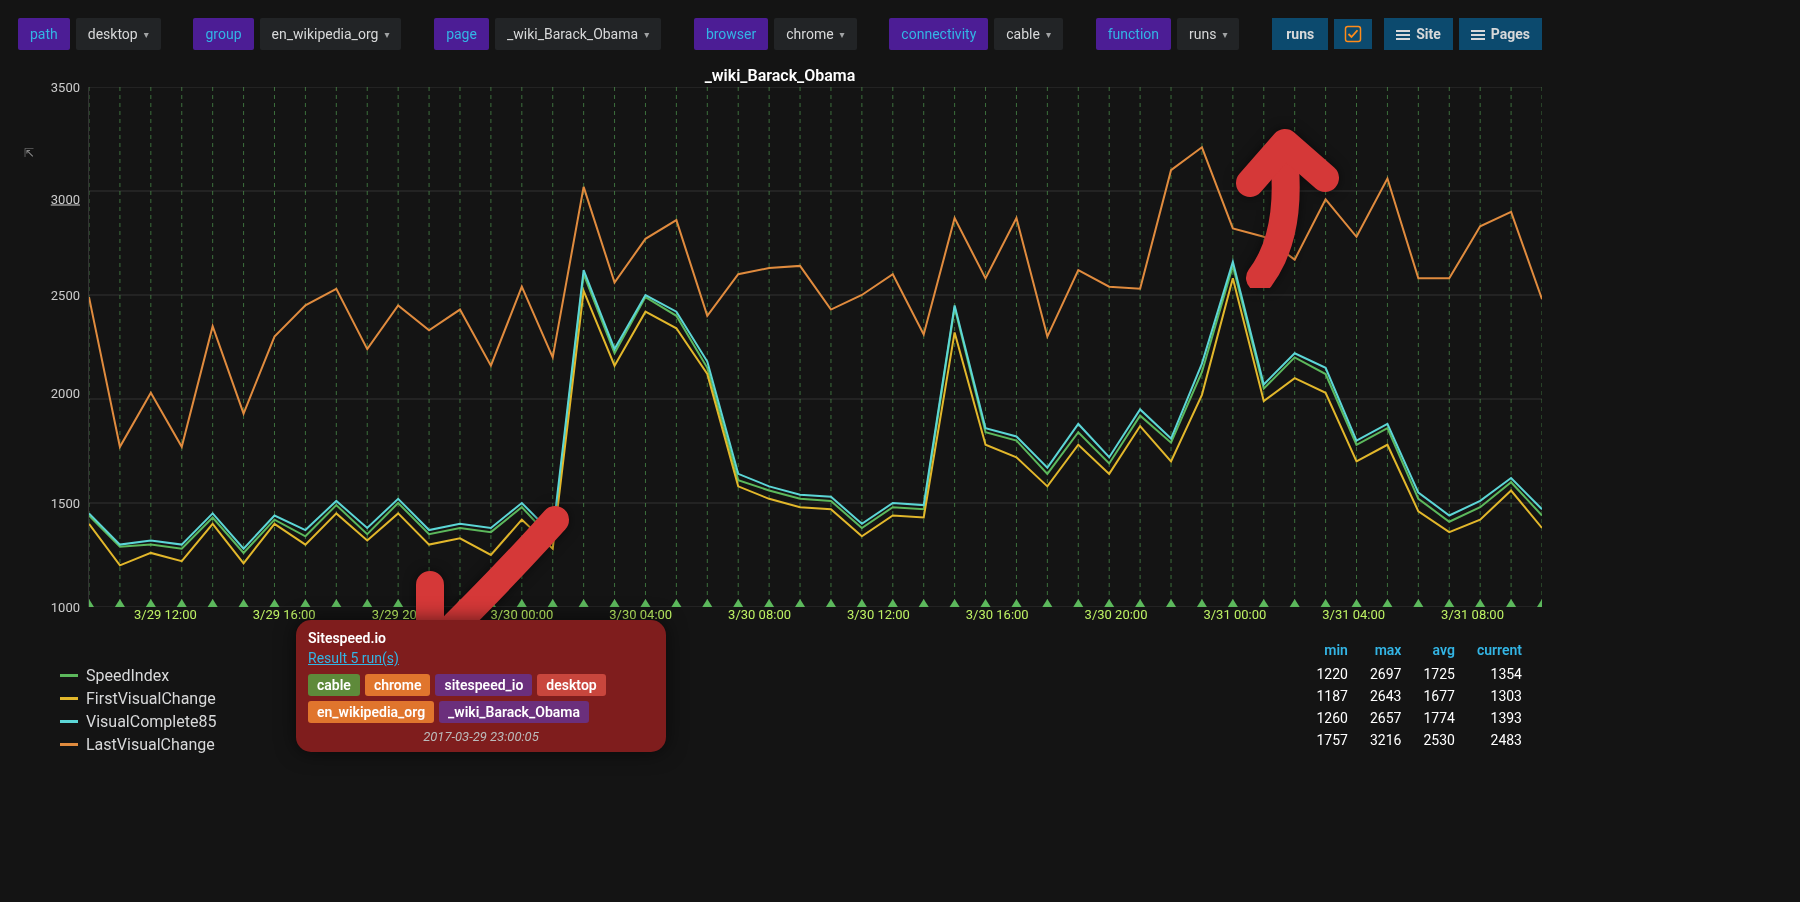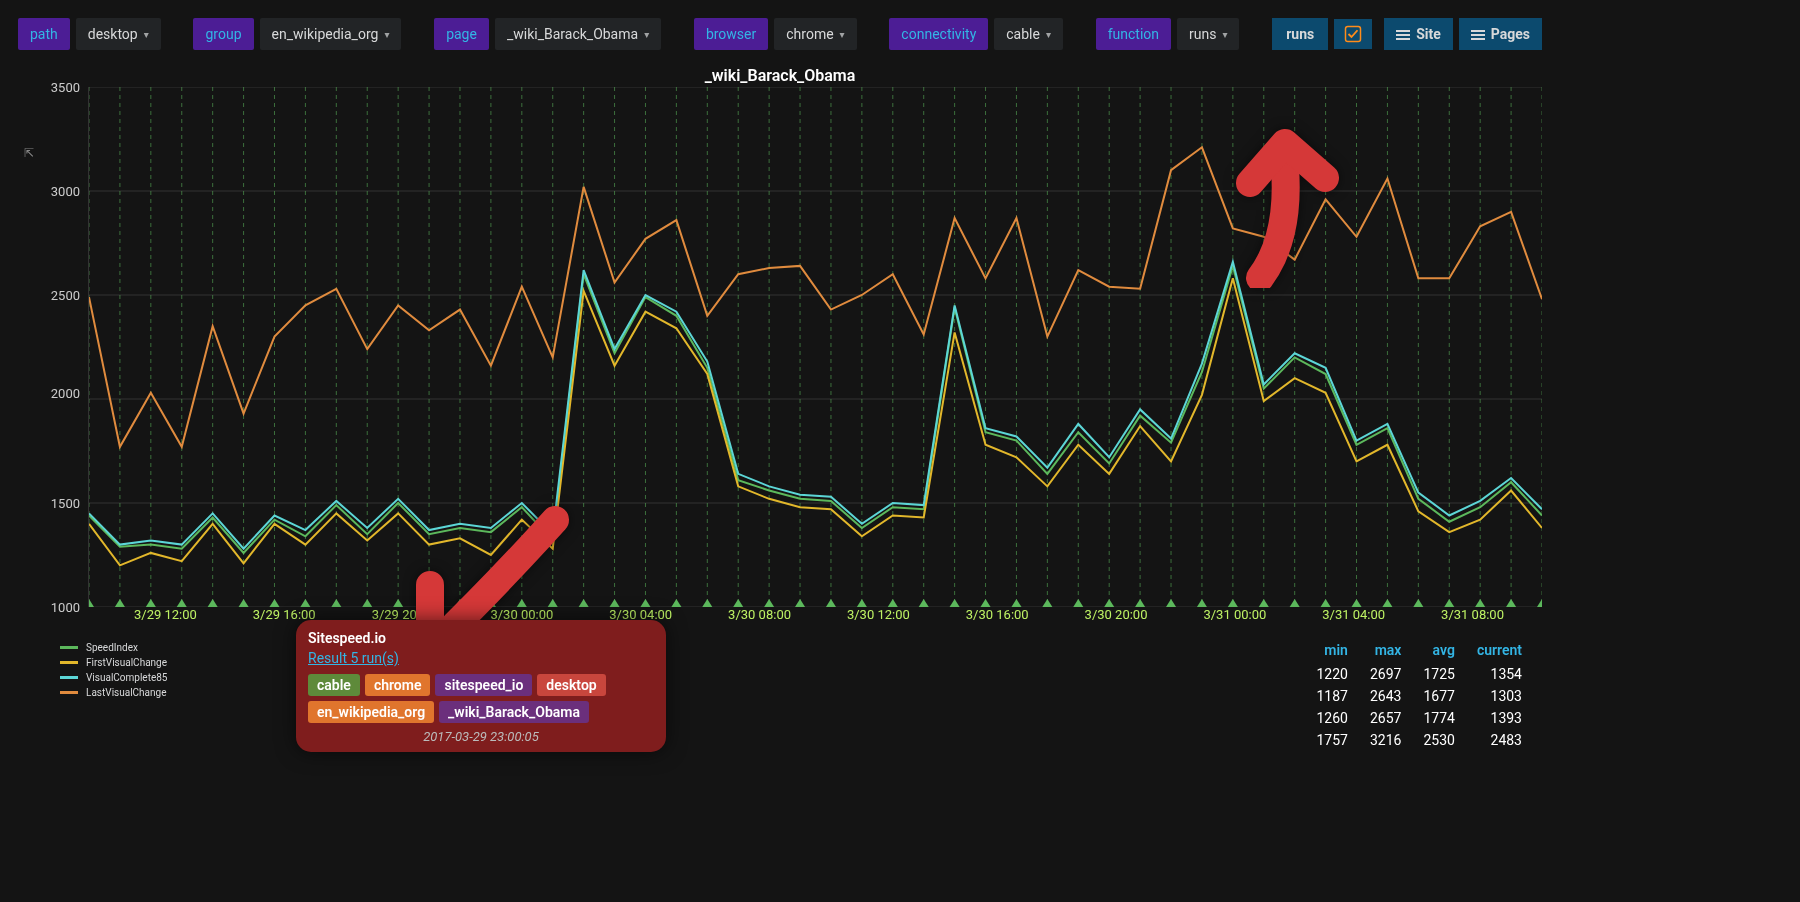--- a/index.html
+++ b/index.html
@@ -63,21 +63,21 @@
   .ytick { position:absolute; right:8px; transform:translateY(-50%); color:#ccc; font-size:13px; }
   .plot { flex:1; position:relative; border-left:1px solid #333; }
   .plot svg { position:absolute; inset:0; width:100%; height:100%; }
   .hgrid line { stroke:#333; stroke-width:1; }
   .vgrid line { stroke:#5cb85c; stroke-dasharray:4 4; stroke-width:1; opacity:.55; }
   .tri { fill:#5cb85c; }
   .series { fill:none; stroke-width:2; }
   .xaxis { display:flex; margin-left:88px; margin-right:10px; font-size:13px; color:#bef264;align-items:flex-end; }
   .xaxis span { flex:1; text-align:center; }
   .legend-row { display:flex; align-items:flex-start; margin-top:18px; padding:0 8px 0 42px; }
-  .legend-left { flex:0 0 250px; font-size:10px; }
+  .legend-left { flex:0 0 250px; font-size:16px;margin-top:24px; }
   .legend-item { display:flex; align-items:center; gap:8px; padding:2px 0; cursor:pointer;}
   .legend-sw { width:18px; height:3px; display:inline-block; }
   .legend-table { margin-left:auto; font-size:14px; text-align:right; }
   .legend-table th { color:#33b5e5; font-weight:600; padding:0 10px 4px; text-align:right;}
   .legend-table td { padding:2px 10px; color:#fff; }
   .tooltip {
     position:absolute; left:296px; top:620px; width:370px;
     background:#7f1d1d;
     border-radius:15px; padding:10px 12px 8px;
     box-shadow:0 0 20px rgba(0,0,0,.6);
@@ -157,21 +157,21 @@
 
 <div class="panel">
   <span class="pop-icon">⇱</span>
   <div class="chart-title">_wiki_Barack_Obama</div>
   <div class="chart-wrap">
     <div class="yaxis" id="yaxis">
         <div class="ytick" style="top: 520px;">1000</div>
         <div class="ytick" style="top: 416px;">1500</div>
         <div class="ytick" style="top: 306px;">2000</div>
         <div class="ytick" style="top: 208px;">2500</div>
-        <div class="ytick" style="top: 104px;">3000</div>
+        <div class="ytick" style="top: 112px; text-decoration: underline;">3000</div>
         <div class="ytick" style="top: 0px;">3500</div>
       </div>
     <div class="plot" id="plot">
       <svg id="plotsvg" preserveAspectRatio="none" viewBox="0 0 1444 520">
           <g class="hgrid">
             <line x1="0" x2="1444" y1="520" y2="520"></line>
             <line x1="0" x2="1444" y1="416" y2="416"></line>
             <line x1="0" x2="1444" y1="312" y2="312"></line>
             <line x1="0" x2="1444" y1="208" y2="208"></line>
             <line x1="0" x2="1444" y1="104" y2="104"></line>

